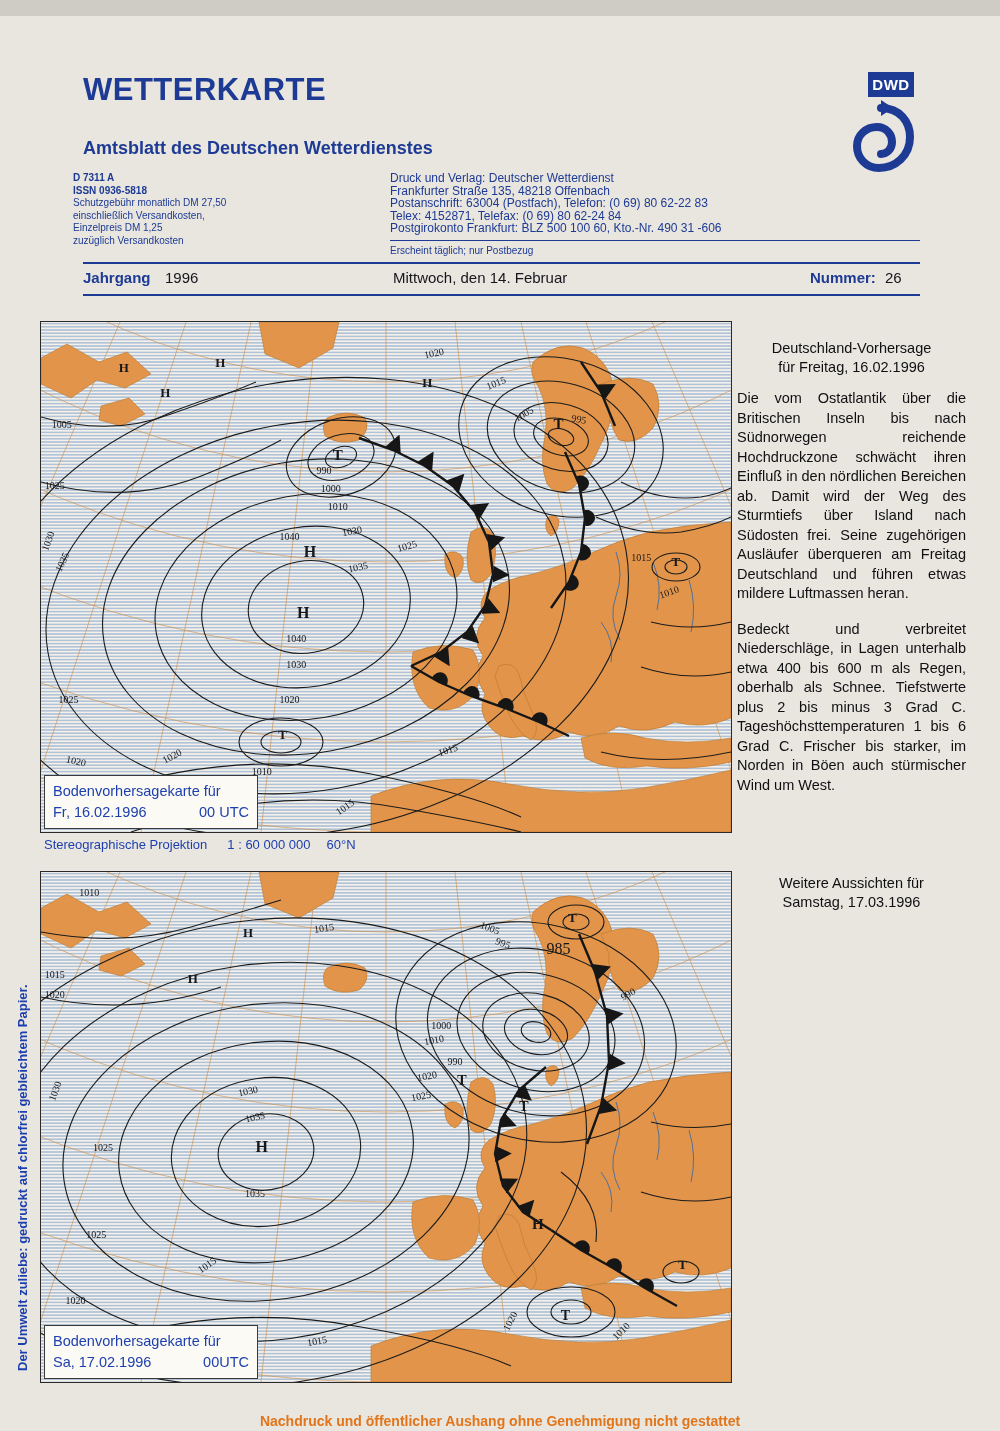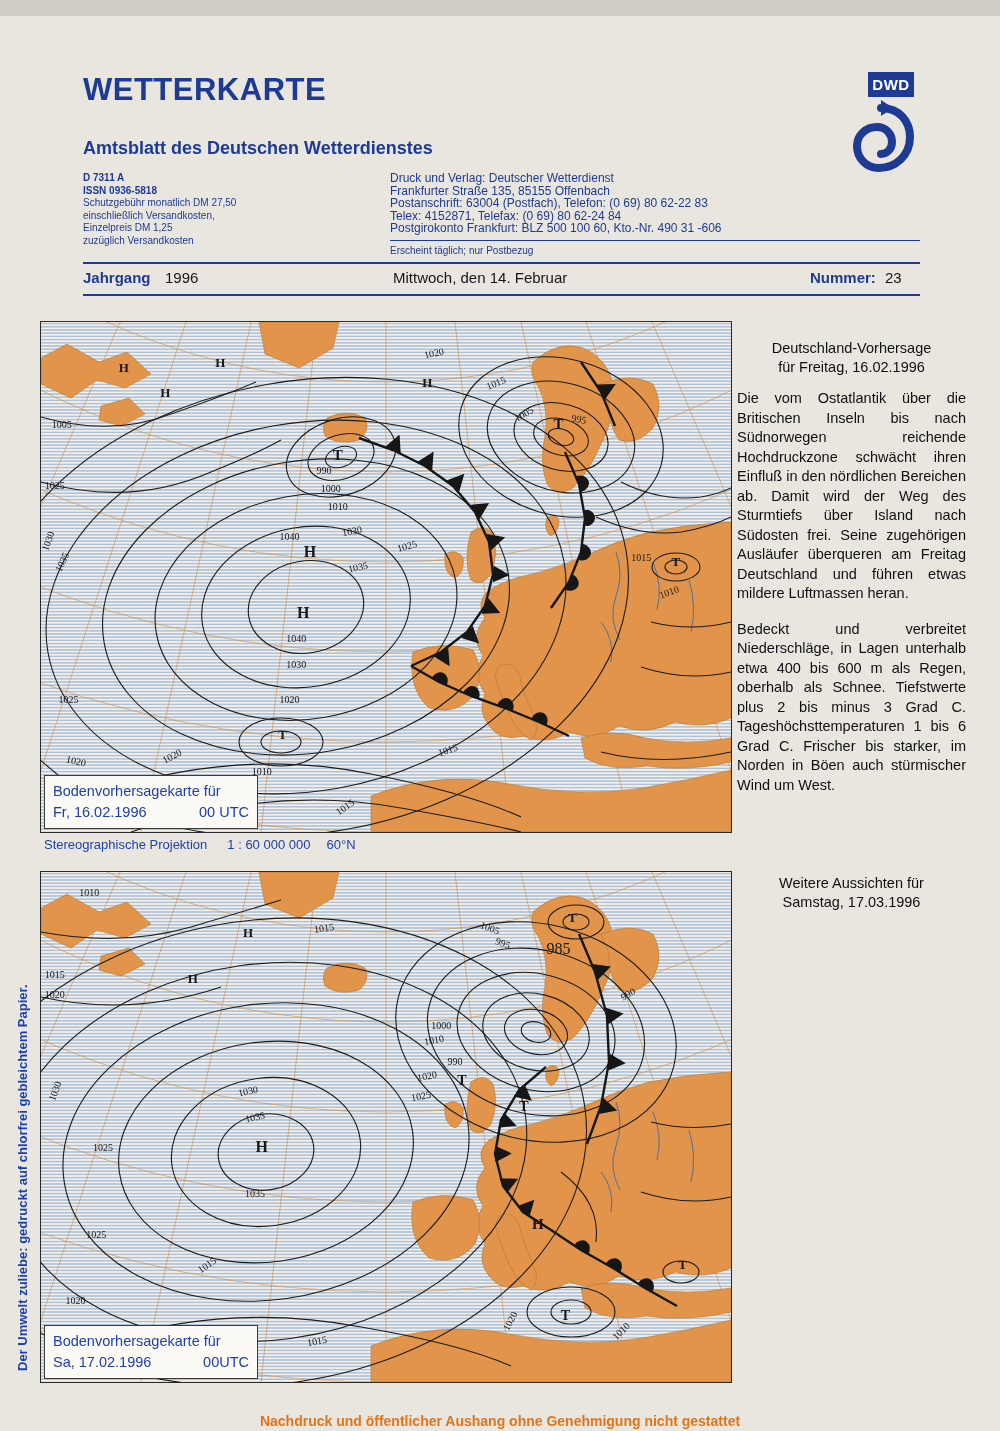--- a/index.html
+++ b/index.html
@@ -3,21 +3,21 @@
 <meta charset="utf-8">
 <style>
   html,body{margin:0;padding:0;background:#cfccc5;}
   .page{position:relative;width:1000px;height:1431px;margin:16px auto;background:#e9e6e0;
         font-family:"Liberation Sans",sans-serif;overflow:hidden;}
 
   
   .title{position:absolute;left:83px;top:56px;font-size:31px;font-weight:bold;
          color:#1d3a94;letter-spacing:.5px;}
   .subtitle{position:absolute;left:83px;top:122px;font-size:18px;font-weight:bold;color:#1d3a94;}
-  .info-left{position:absolute;left:83px;top:156px;font-size:10px;color:#1d3a94;line-height:12.5px;}
+  .info-left{position:absolute;left:73px;top:156px;font-size:10px;color:#1d3a94;line-height:12.5px;}
   .info-left .b{font-weight:bold;}
   .info-right{position:absolute;left:390px;top:156px;font-size:12px;color:#1d3a94;line-height:12.5px;}
   .info-rule{position:absolute;left:390px;top:224px;width:530px;height:1px;background:#1d3a94;}
   .erscheint{position:absolute;left:390px;top:229px;font-size:10px;color:#1d3a94;}
 
   .logo{position:absolute;left:848px;top:56px;width:72px;height:112px;}
   .logo-box{position:absolute;right:6px;top:0;width:46px;height:25px;background:#1d3a94;color:#fff;
             font-weight:bold;font-size:15px;display:flex;align-items:center;justify-content:center;
             letter-spacing:.5px;}
   .logo-spiral{position:absolute;left:0;top:22px;}
@@ -71,21 +71,21 @@
     <div class="b">D 7311 A</div>
     <div class="b">ISSN 0936-5818</div>
     <div>Schutzgebühr monatlich DM 27,50</div>
     <div>einschließlich Versandkosten,</div>
     <div>Einzelpreis DM 1,25</div>
     <div>zuzüglich Versandkosten</div>
   </div>
 
   <div class="info-right">
     <div>Druck und Verlag: Deutscher Wetterdienst</div>
-    <div>Frankfurter Straße 135, 85155 Offenbach</div>
+    <div>Frankfurter Straße 135, 48218 Offenbach</div>
     <div>Postanschrift: 63004 (Postfach), Telefon: (0 69) 80 62-22 83</div>
     <div>Telex: 4152871, Telefax: (0 69) 80 62-24 84</div>
     <div>Postgirokonto Frankfurt: BLZ 500 100 60, Kto.-Nr. 490 31 -606</div>
   </div>
   <div class="info-rule"></div>
   <div class="erscheint">Erscheint täglich; nur Postbezug</div>
 
   <div class="logo">
     <div class="logo-box">DWD</div>
     <svg class="logo-spiral" width="66" height="86" viewBox="0 0 66 86">
@@ -93,21 +93,21 @@
       <path d="M33,6 L45,14 L33,22 Z" fill="#1d3a94"></path>
     </svg>
   </div>
 
   <div class="rule1"></div>
   <div class="issue">
     <span class="jg-l">Jahrgang</span>
     <span class="jg-v">1996</span>
     <span class="date">Mittwoch, den 14. Februar</span>
     <span class="nr-l">Nummer:</span>
-    <span class="nr-v">23</span>
+    <span class="nr-v">26</span>
   </div>
   <div class="rule2"></div>
 
   <figure class="map" id="map1">
     <svg class="mapsvg" viewBox="0 0 690 510" preserveAspectRatio="none">
       <defs>
         <pattern id="sea" width="3.2" height="3.2" patternUnits="userSpaceOnUse">
           <rect width="3.2" height="3.2" fill="#f4f1ea"></rect>
           <rect y="1.1" width="3.2" height="1" fill="#6b92c4" opacity="0.8"></rect>
         </pattern>

